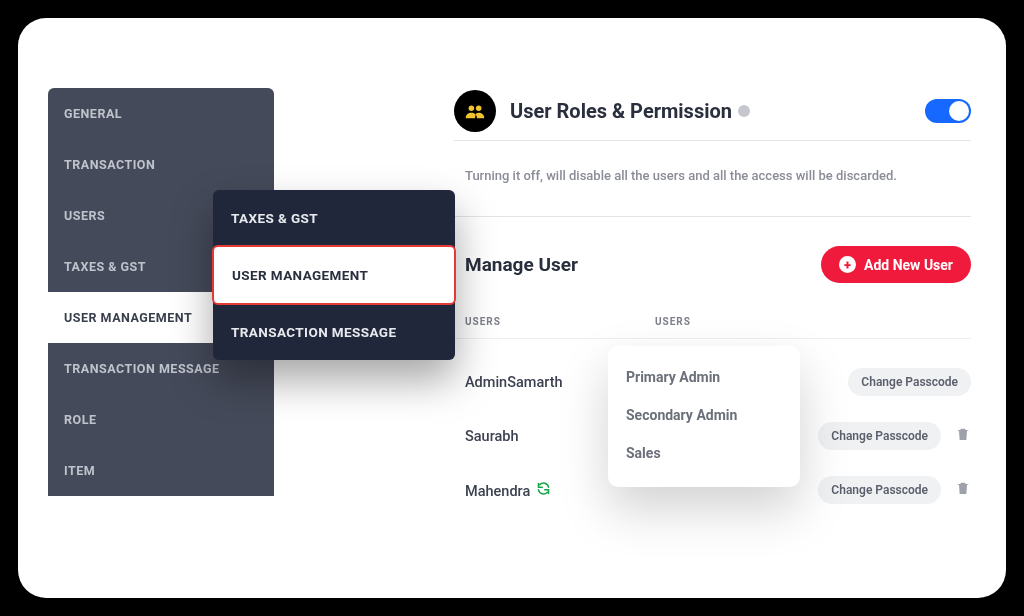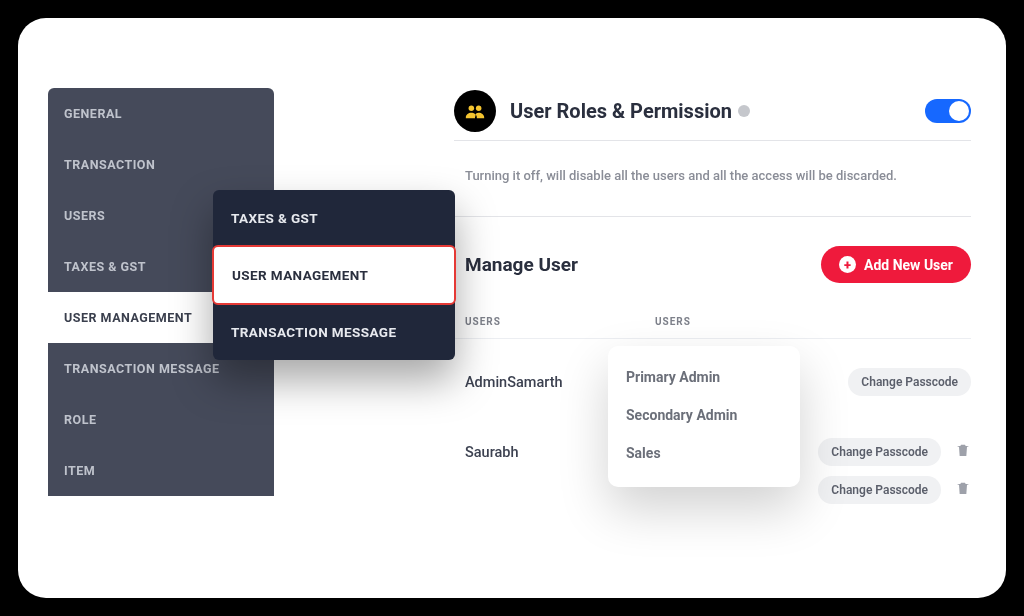--- a/index.html
+++ b/index.html
@@ -206,21 +206,21 @@
     position: absolute;
     left: 447px;
     right: 35px;
     display: flex;
     align-items: center;
     font-size: 14.5px;
     color: #3c4150;
     font-weight: 500;
   }
   .user-row.r1 { top: 350px; }
-  .user-row.r2 { top: 404px; margin-top: 16px; }
+  .user-row.r2 { top: 404px; }
   .user-row.r3 { top: 458px; }
   .user-row .u-name { width: 190px; display:flex; align-items:flex-end; gap:6px; }
   .sync-ic { color:#17a34a; font-size:16px; }
 
   .pill {
     margin-left: auto;
     background: #f0f1f3;
     color: #5b5f6b;
     border-radius: 99px;
     padding: 7px 13px;
@@ -321,20 +321,31 @@
     </div>
     <div class="pill"><span>Change Passcode</span></div>
     <div class="trash">
       <svg width="16" height="16" viewBox="0 0 24 24" fill="currentColor">
           <path d="M6 7h12l-1 14H7L6 7zm3-3h6l1 2H8l1-2zM4 6h16v1H4z"></path>
         </svg>
     </div>
   </div>
 
   <div class="user-row r3">
+    <div class="u-name">
+      <span>Mahendra</span>
+      <span class="sync-ic">
+        <svg width="15" height="15" viewBox="0 0 24 24" fill="none" stroke="currentColor" stroke-width="2.5" stroke-linecap="round">
+            <path d="M4 4v6h6"></path>
+            <path d="M20 20v-6h-6"></path>
+            <path d="M20 10A8 8 0 0 0 6 6"></path>
+            <path d="M4 14a8 8 0 0 0 14 4"></path>
+          </svg>
+      </span>
+    </div>
     <div class="pill"><span>Change Passcode</span></div>
     <div class="trash">
       <svg width="16" height="16" viewBox="0 0 24 24" fill="currentColor">
           <path d="M6 7h12l-1 14H7L6 7zm3-3h6l1 2H8l1-2zM4 6h16v1H4z"></path>
         </svg>
     </div>
   </div>
 
   <div class="role-pop">
     <div class="rp-item"><span>Primary Admin</span></div>

